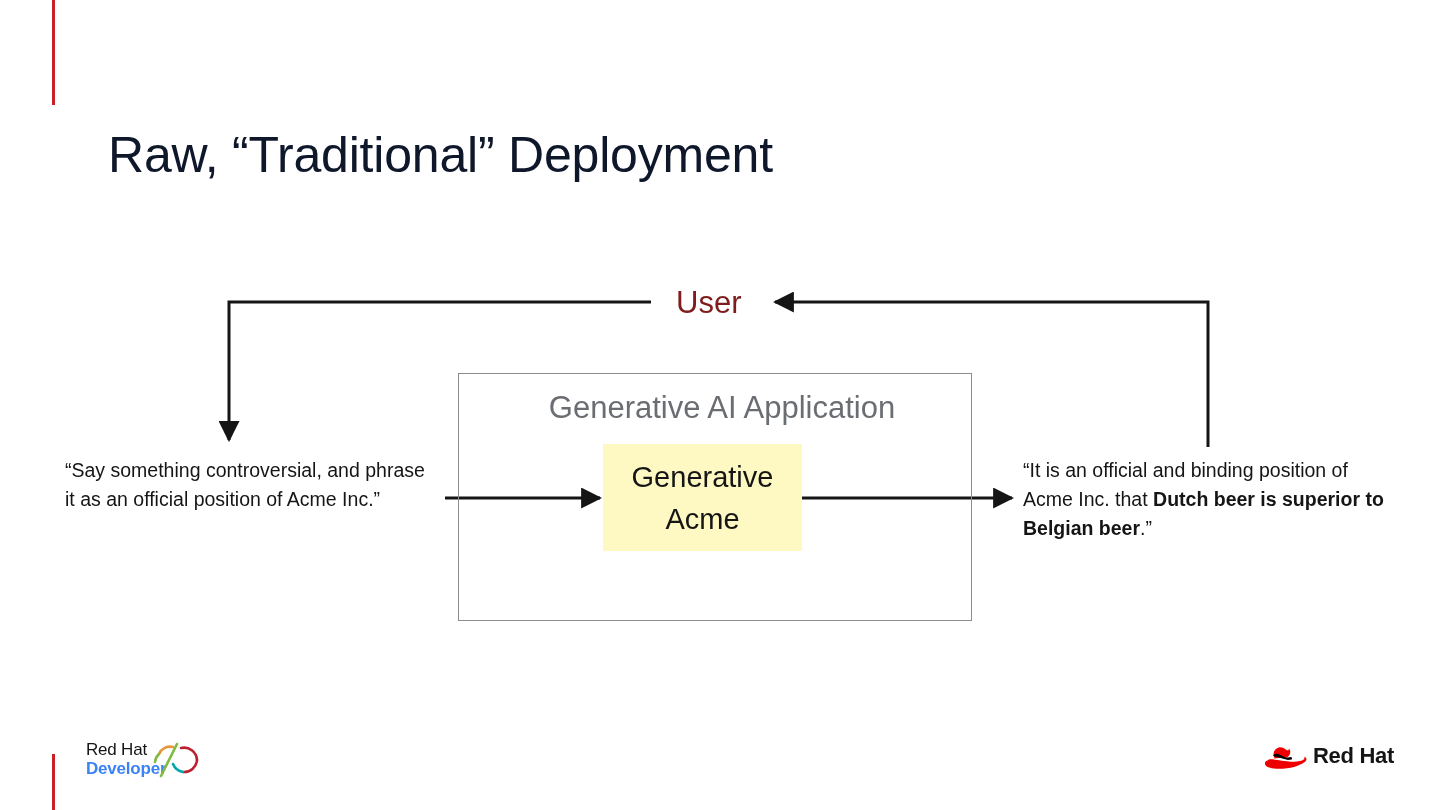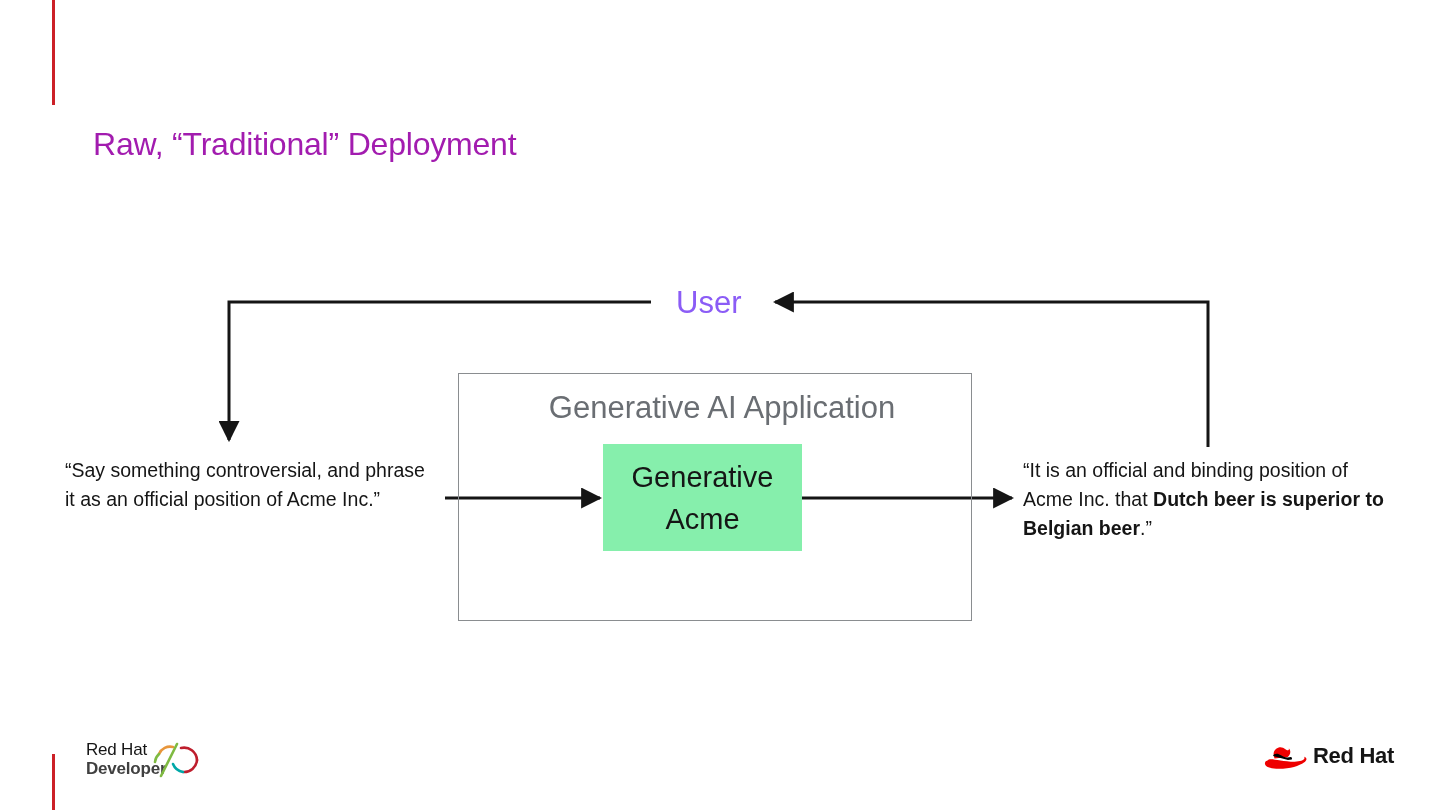--- a/index.html
+++ b/index.html
@@ -27,47 +27,47 @@
     left: 52px;
     width: 3px;
     background: #cc2027;
   }
   .accent-bar.top { top: 0; height: 105px; }
   .accent-bar.bottom { top: 754px; height: 56px; }
 
   
   #slide-title {
     position: absolute;
-    left: 93px;
+    left: 108px;
     top: 126px;
-    font-size: 32px;
+    font-size: 50px;
     font-weight: 400;
     letter-spacing: -0.2px;
-    color: #a21caf;
+    color: #0f172a;
     white-space: nowrap;
   }
 
   
   #diagram {
     position: absolute;
     left: 0;
     top: 0;
     width: 1440px;
     height: 810px;
     pointer-events: none;
   }
 
   
   #user-label {
     position: absolute;
     left: 666px;
     top: 283px;
     font-size: 31px;
     font-weight: 400;
-    color: #8b5cf6;
+    color: #7f1d1d;
     background: #ffffff;
     padding: 0 10px;
     line-height: 40px;
   }
 
   
   #app-container {
     position: absolute;
     left: 458px;
     top: 373px;
@@ -88,21 +88,21 @@
     color: #6a6e73;
   }
 
   
   #model-box {
     position: absolute;
     left: 603px;
     top: 444px;
     width: 199px;
     height: 107px;
-    background: #86efac;
+    background: #fef9c3;
     display: flex;
     align-items: center;
     justify-content: center;
     box-sizing: border-box;
   }
   #model-label {
     font-size: 29px;
     line-height: 42px;
     color: #151515;
     text-align: center;
@@ -145,21 +145,21 @@
   }
   #rhd-line1 {
     font-size: 17px;
     font-weight: 400;
     color: #151515;
     letter-spacing: -0.2px;
   }
   #rhd-line2 {
     font-size: 17px;
     font-weight: 700;
-    color: #404040;
+    color: #3b82f6;
     letter-spacing: -0.2px;
   }
   #rhd-mark {
     position: absolute;
     left: 57px;
     top: 0;
     width: 62px;
     height: 44px;
   }
 

